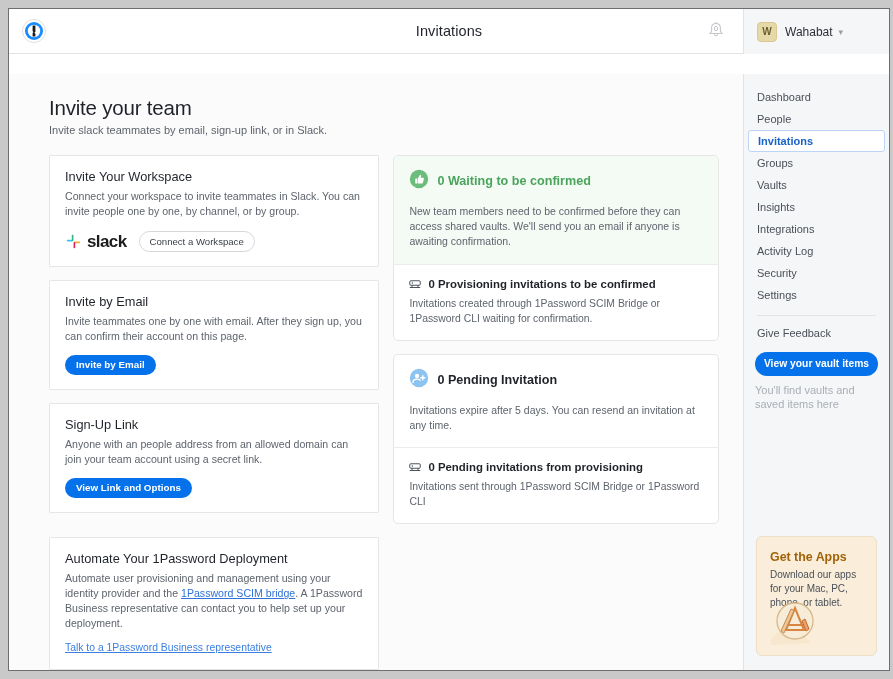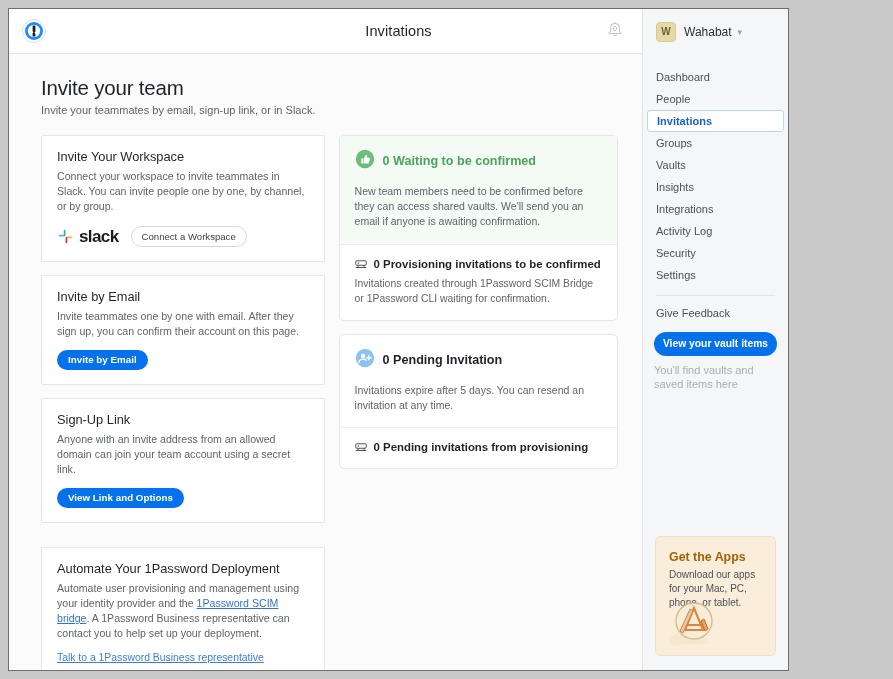--- a/index.html
+++ b/index.html
@@ -9,27 +9,28 @@
     height: 679px;
     background: #c9c9c9;
     font-family: "Liberation Sans", sans-serif;
     overflow: hidden;
   }
 
   .window {
     position: absolute;
     left: 8px;
     top: 8px;
-    width: 781px;
+    width: 882px;
     height: 663px;
     background: #ffffff;
     border: 1px solid #6e6e6e;
     display: flex;
     flex-direction: column;
     overflow: hidden;
+    gap: 20px;
   }
 
   
   .topbar {
     height: 45px;
     min-height: 45px;
     background: #ffffff;
     border-bottom: 1px solid #e3e3e3;
     display: flex;
     align-items: center;
@@ -87,21 +88,21 @@
     color: #9aa0a8;
     font-size: 9px;
   }
 
   
   .body-split { flex: 1; display: flex; min-height: 0; }
 
   .content {
     flex: 1;
     background: #fbfbfb;
-    padding: 22px 24px 0 32px;
+    padding: 22px 24px 0 40px;
     overflow: hidden;
     position: relative;
   }
 
   .page-title {
     font-size: 20.5px;
     font-weight: normal;
     color: #1f2329;
     letter-spacing: -.2px;
   }
@@ -345,21 +346,21 @@
       <div class="avatar">W</div>
       <div class="user-name">Wahabat</div>
       <div class="caret">▾</div>
     </div>
   </div>
 
   <div class="body-split">
 
     <div class="content">
       <div class="page-title">Invite your team</div>
-      <div class="page-sub">Invite your teammates by email, sign-up link, or in Slack.</div>
+      <div class="page-sub">Invite slack teammates by email, sign-up link, or in Slack.</div>
 
       <div class="columns">
 
         <div class="col-left">
 
           <div class="card">
             <h3>Invite Your Workspace</h3>
             <p>Connect your workspace to invite teammates in Slack. You can invite people one by one, by channel, or by group.</p>
             <div class="slack-row">
               <span class="slack-logo">
@@ -376,21 +377,21 @@
           </div>
 
           <div class="card">
             <h3>Invite by Email</h3>
             <p>Invite teammates one by one with email. After they sign up, you can confirm their account on this page.</p>
             <button class="blue-btn">Invite by Email</button>
           </div>
 
           <div class="card">
             <h3>Sign-Up Link</h3>
-            <p>Anyone with an invite address from an allowed domain can join your team account using a secret link.</p>
+            <p>Anyone with an people address from an allowed domain can join your team account using a secret link.</p>
             <button class="blue-btn">View Link and Options</button>
           </div>
 
           <div class="card" style="margin-top:24px;">
             <h3>Automate Your 1Password Deployment</h3>
             <p><span>Automate user provisioning and management using your identity provider and the </span><span class="link">1Password SCIM bridge</span><span>. A 1Password Business representative can contact you to help set up your deployment.</span></p>
             <a class="link-block">Talk to a 1Password Business representative</a>
           </div>
 
         </div>
@@ -445,20 +446,21 @@
               <div class="sb-head">
                 <span>
                   <svg width="12" height="12" viewBox="0 0 16 16">
                     <rect x="1" y="5" width="14" height="6" rx="1.4" fill="none" stroke="#3c4149" stroke-width="1.2"></rect>
                     <path d="M4 11v3M12 11v3M1 14h14" stroke="#3c4149" stroke-width="1.2" fill="none"></path>
                     <circle cx="4.5" cy="8" r=".9" fill="#3c4149"></circle>
                   </svg>
                 </span>
                 <span>0 Pending invitations from provisioning</span>
               </div>
+              <div class="sb-desc">Invitations sent through 1Password SCIM Bridge or 1Password CLI</div>
             </div>
           </div>
 
         </div>
 
       </div>
     </div>
 
     <div class="sidebar">
 

